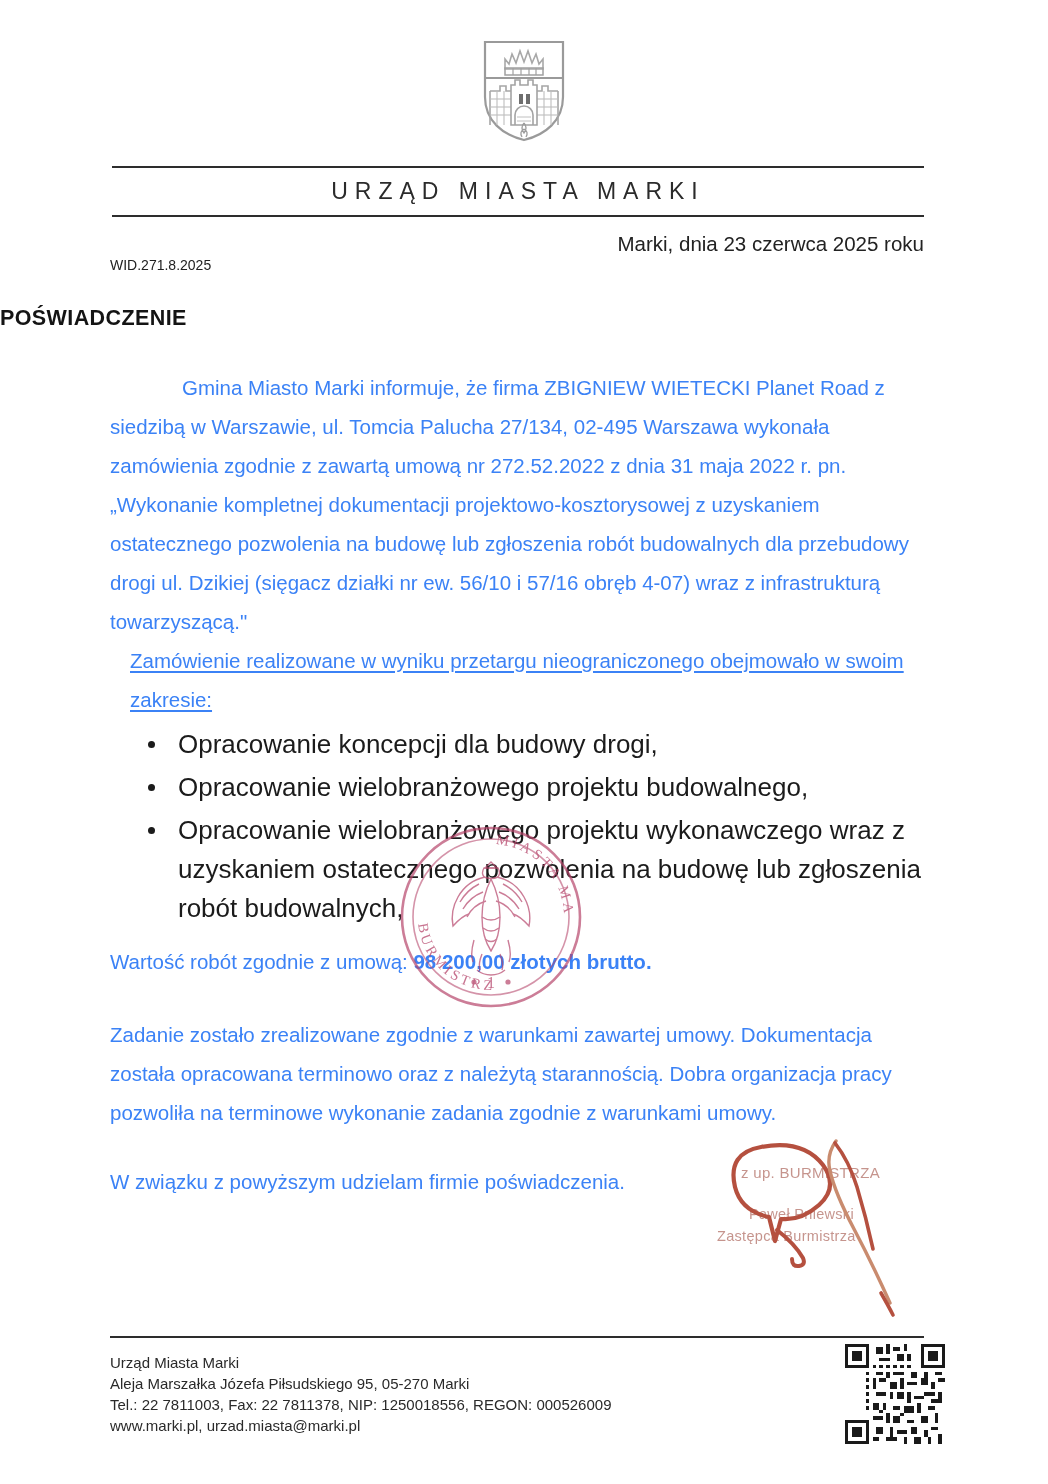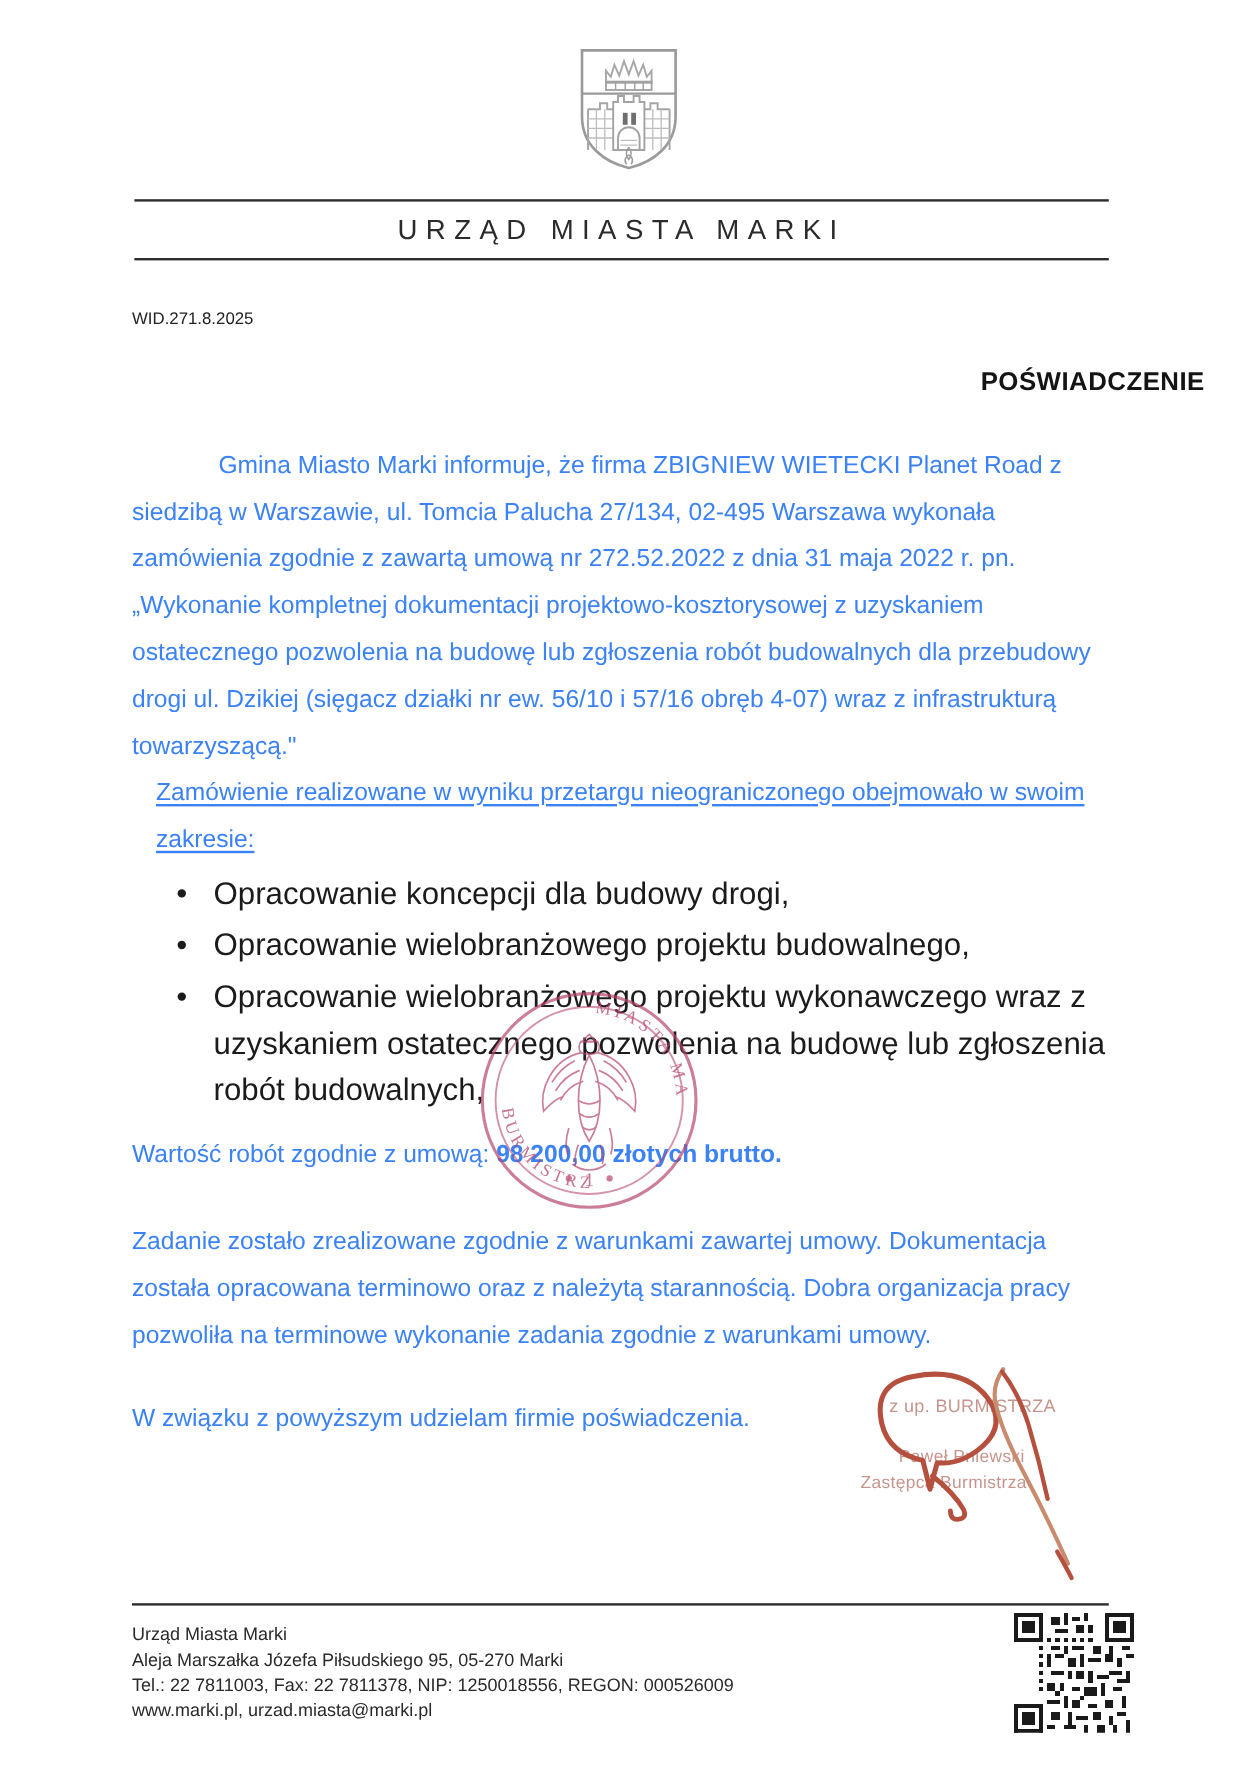--- a/index.html
+++ b/index.html
@@ -83,21 +83,21 @@
     color: #222;
     white-space: nowrap;
   }
 
   
   .doc-title {
     position: absolute;
     left: 0;
     top: 306px;
     width: 1004px;
-    text-align: right;
+    text-align: left;
     font-size: 21.5px;
     font-weight: bold;
     letter-spacing: 0.4px;
     color: #141414;
   }
 
   
   .body-block {
     position: absolute;
     left: 110px;
@@ -280,20 +280,21 @@
       <path d="M34 86 V76 a9 9 0 0 1 18 0 V86" fill="none" stroke="#a3a3a3" stroke-width="1.6"></path>
       <path d="M36 78 h14 M36 82 h14" stroke="#c0c0c0" stroke-width="1"></path>
       <path d="M43 84 q-4 5 0 10 q4 -5 0 -10 M43 90 q-5 3 -2 8 M43 90 q5 3 2 8" fill="none" stroke="#9d9d9d" stroke-width="1.3"></path>
     </svg>
   </div>
 
   <div class="rule-top"></div>
   <div class="office-name">URZĄD MIASTA MARKI</div>
   <div class="rule-bottom"></div>
 
+  <div class="doc-date">Marki, dnia 23 czerwca 2025 roku</div>
   <div class="doc-ref">WID.271.8.2025</div>
 
   <div class="doc-title">POŚWIADCZENIE</div>
 
   <div class="body-block">
 
     <p class="para indent">Gmina Miasto Marki informuje, że firma ZBIGNIEW WIETECKI Planet Road z siedzibą w Warszawie, ul. Tomcia Palucha 27/134, 02-495 Warszawa wykonała zamówienia zgodnie z zawartą umową nr 272.52.2022 z dnia 31 maja 2022 r. pn. „Wykonanie kompletnej dokumentacji projektowo-kosztorysowej z uzyskaniem ostatecznego pozwolenia na budowę lub zgłoszenia robót budowalnych dla przebudowy drogi ul. Dzikiej (sięgacz działki nr ew. 56/10 i 57/16 obręb 4-07) wraz z infrastrukturą towarzyszącą."</p>
 
     <p class="para underlined">Zamówienie realizowane w wyniku przetargu nieograniczonego obejmowało w swoim zakresie:</p>
 

